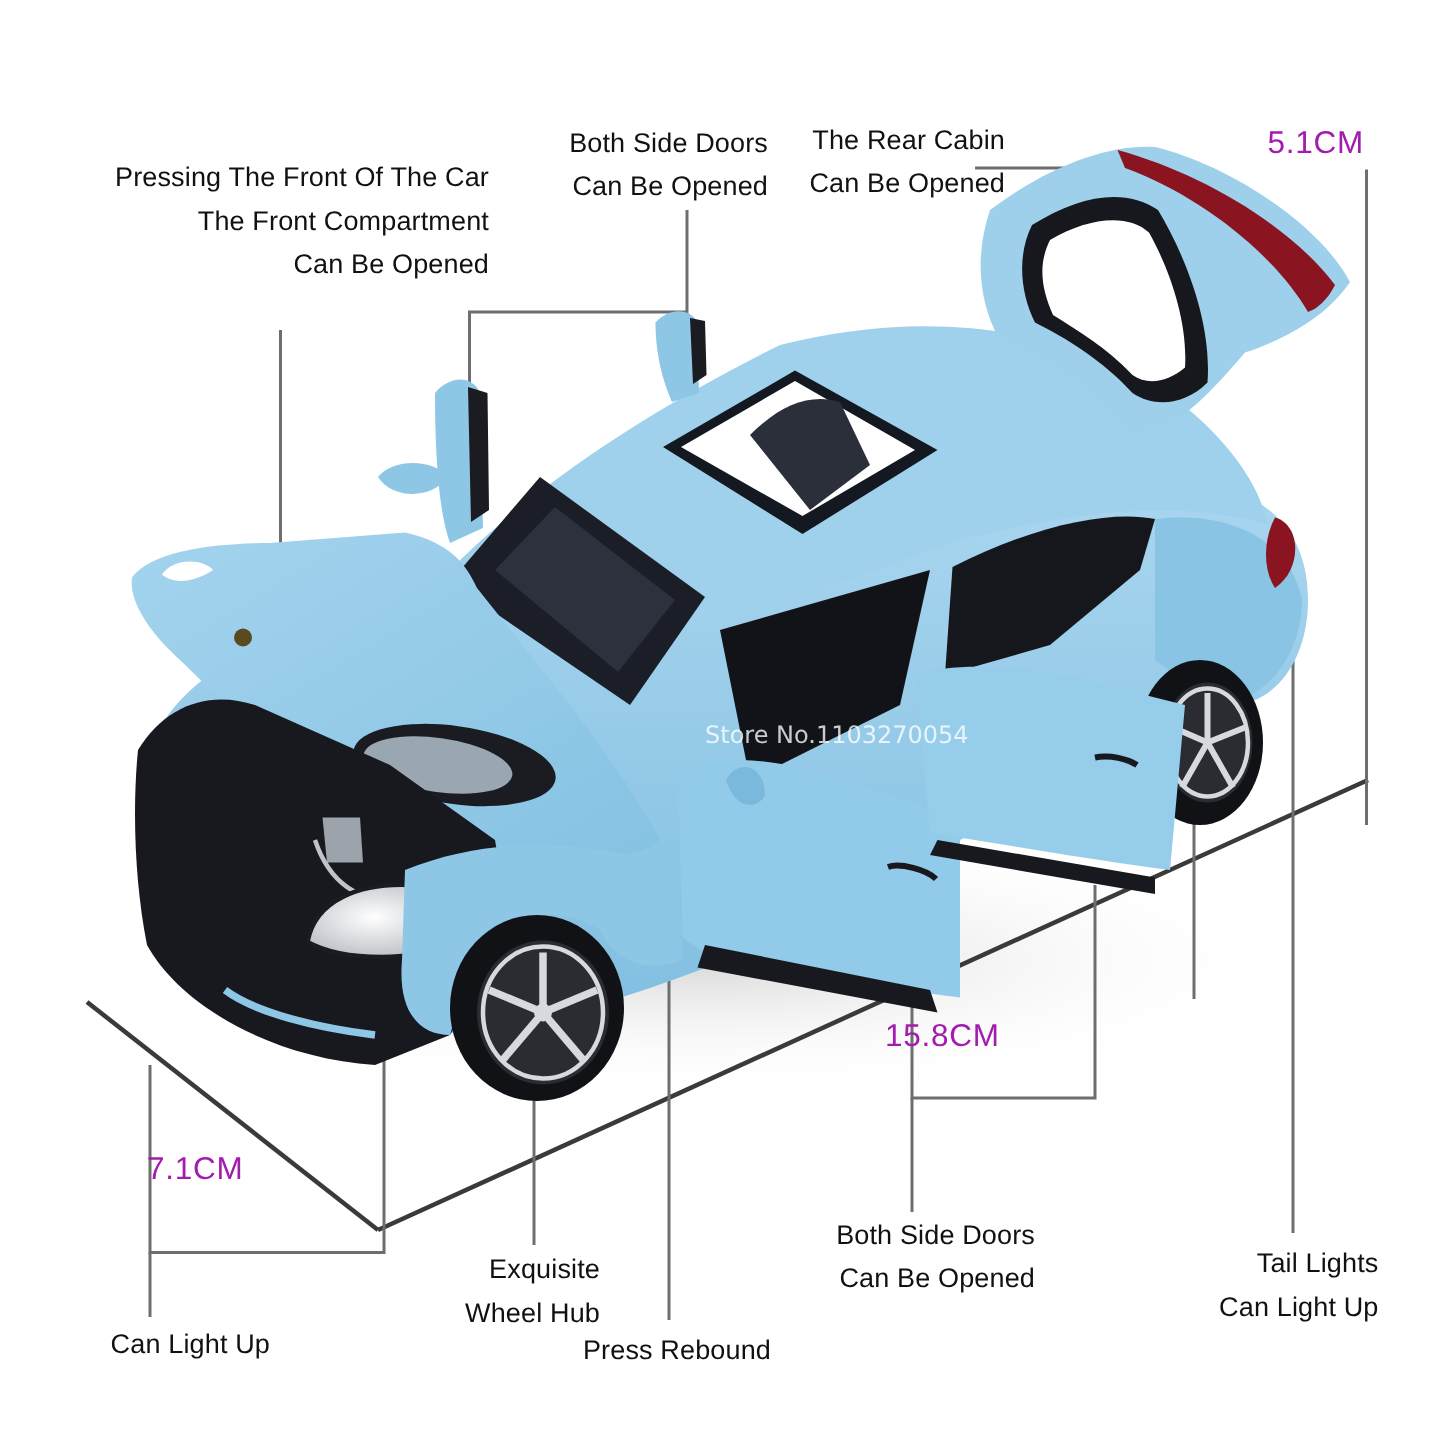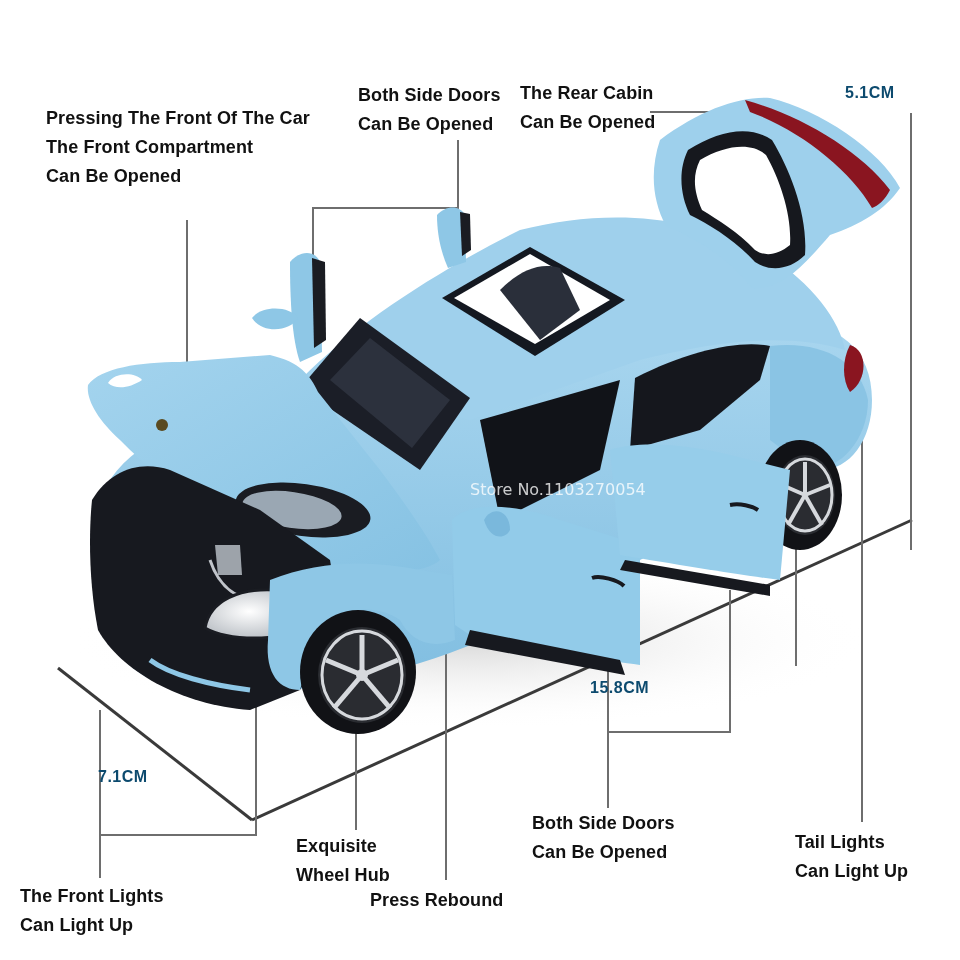--- a/index.html
+++ b/index.html
@@ -1,21 +1,21 @@
 <!DOCTYPE html>
 <html><head>
   <meta charset="utf-8">
   <style>
     html, body { margin: 0; padding: 0; background: #ffffff; }
     body { width: 960px; height: 960px; position: relative; overflow: hidden; font-family: "Liberation Sans", "DejaVu Sans", sans-serif; }
     .stage { position: absolute; left: 0; top: 0; width: 960px; height: 960px; }
     .art { position: absolute; left: 0; top: 0; width: 960px; height: 960px; }
-    .callout { position: absolute; color: #111; font-weight: bold; font-size: 18px; line-height: 29px; text-align: left; white-space: nowrap; letter-spacing: 0.1px; }
+    .callout { position: absolute; color: #111; font-weight: normal; font-size: 18px; line-height: 29px; text-align: right; white-space: nowrap; letter-spacing: 0.1px; }
     .callout span { display: block; }
-    .dim { position: absolute; color: #0c4a6e; font-size: 16px; font-weight: bold; letter-spacing: 0.5px; white-space: nowrap; }
+    .dim { position: absolute; color: #a21caf; font-size: 21px; font-weight: normal; letter-spacing: 0.5px; white-space: nowrap; }
     .watermark { position: absolute; color: rgba(255,255,255,0.78); font-family: "DejaVu Sans", sans-serif; font-size: 16px; white-space: nowrap; }
   </style>
 </head>
 <body>
 
 <div class="stage">
 
   <svg class="art" viewBox="0 0 960 960" xmlns="http://www.w3.org/2000/svg">
     <defs>
       <linearGradient id="bodyG" x1="0" y1="0" x2="0" y2="1">
@@ -203,17 +203,16 @@
   <div class="callout" style="left:370px; top:886px; width:144px;">
     <span>Press Rebound</span>
   </div>
 
   <div class="callout" style="left:296px; top:832px; width:104px;">
     <span>Exquisite</span>
     <span>Wheel Hub</span>
   </div>
 
   <div class="callout" style="left:20px; top:882px; width:160px;">
-    <span>The Front Lights</span>
     <span>Can Light Up</span>
   </div>
 
 </div>
 
 </body></html>

